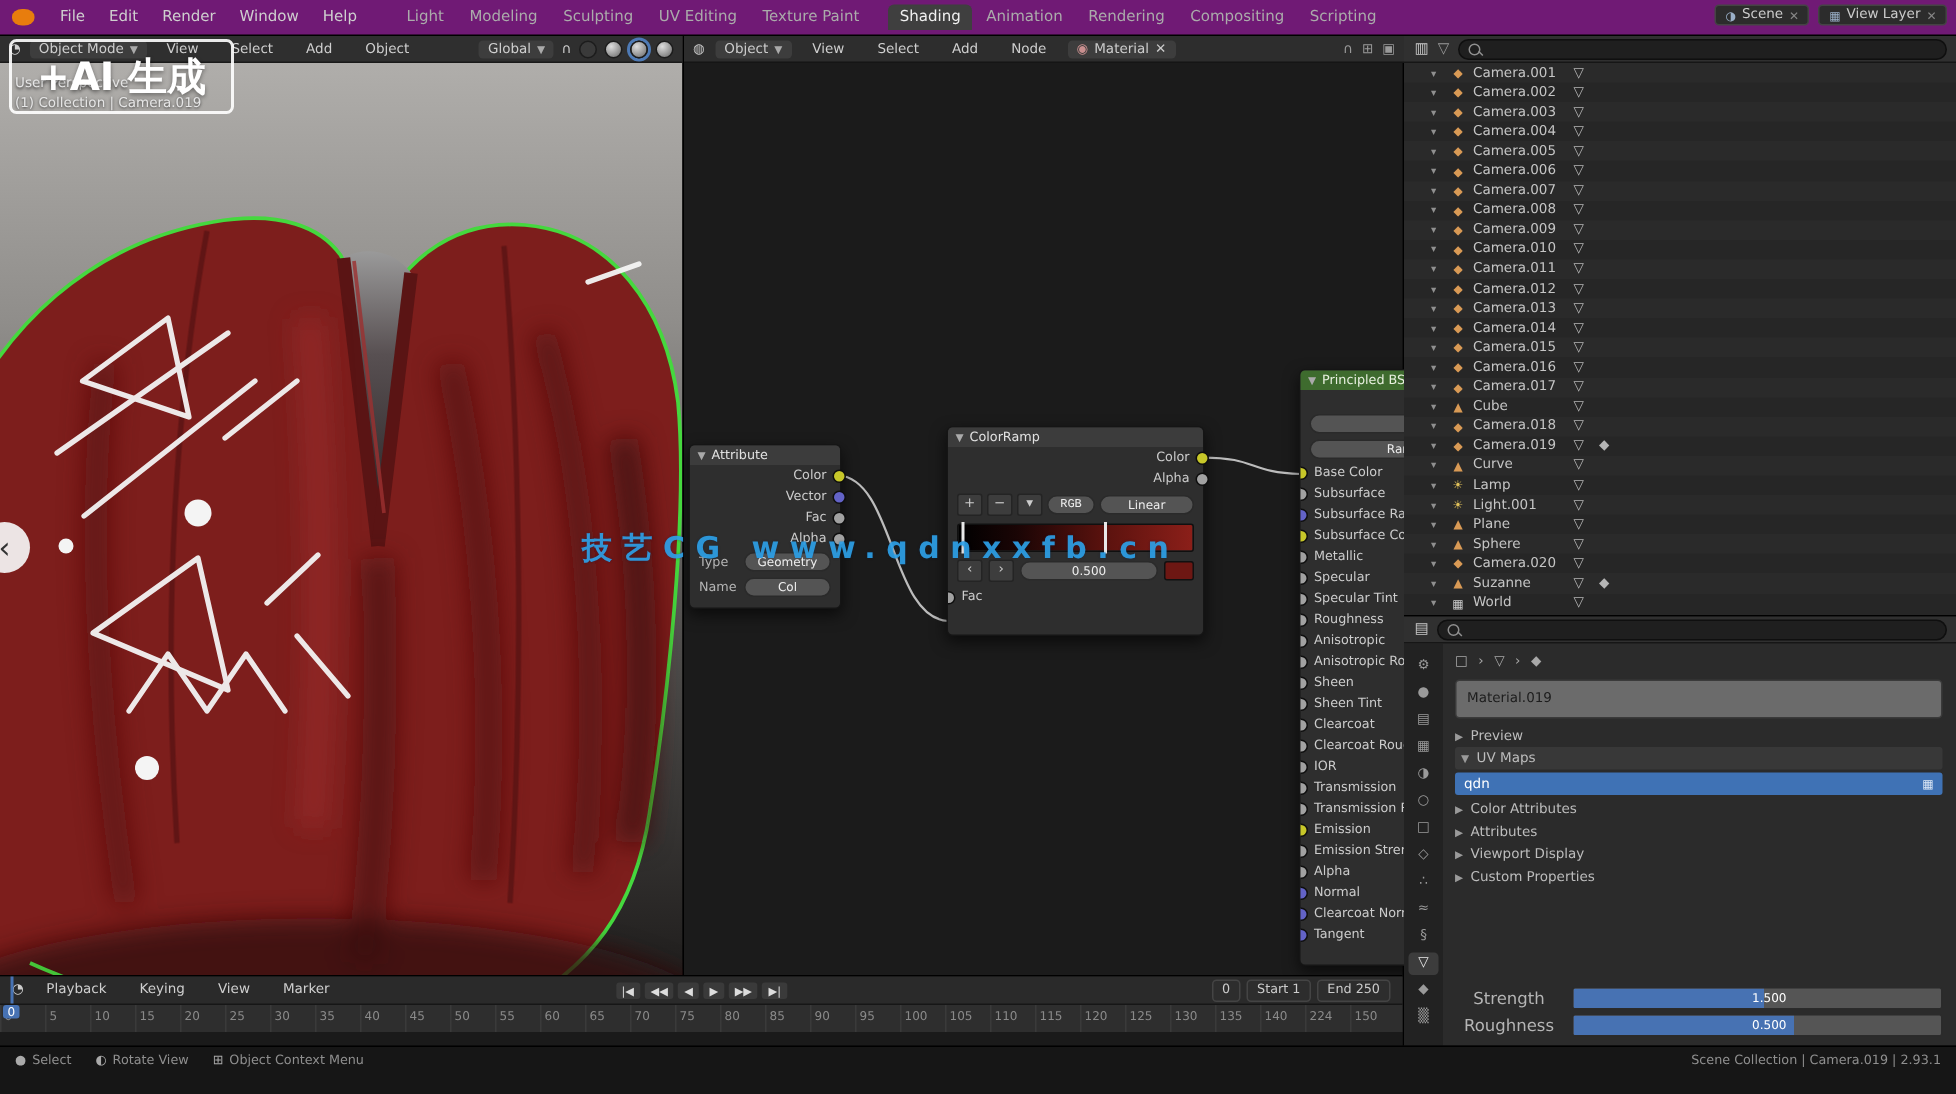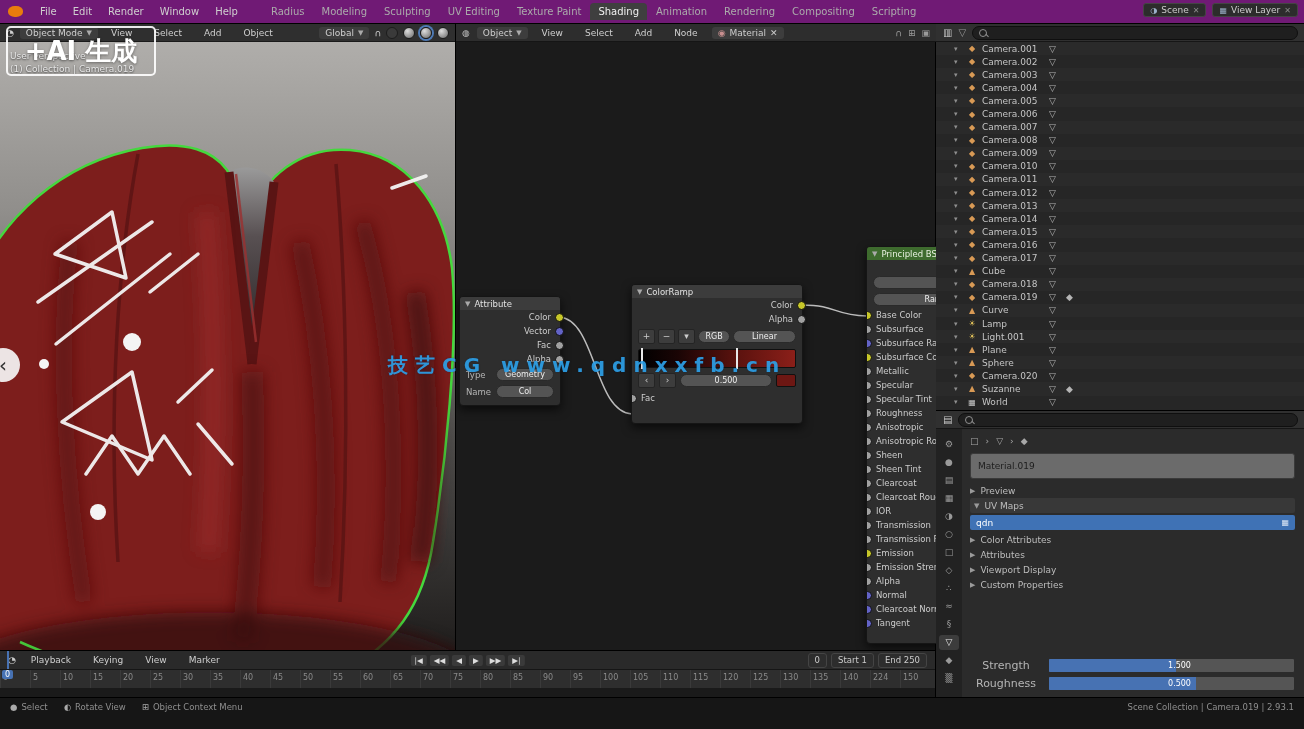--- a/index.html
+++ b/index.html
@@ -6,21 +6,21 @@
   #app{position:relative;width:1304px;height:729px;background:#111;overflow:hidden;
        font-family:"DejaVu Sans","Liberation Sans",sans-serif;color:#c8c8c8;font-size:10px;
        -webkit-font-smoothing:antialiased;}
   
   .topbar{position:absolute;left:0;top:0;width:1304px;height:24px;background:#701a75;border-bottom:1px solid #000;display:flex;align-items:center;gap:4px;padding:0 8px;box-sizing:border-box;}
   .blender-logo{width:15px;height:11px;background:#e87d0d;border-radius:45% 45% 45% 45%;display:inline-block;}
   .menus{display:flex;gap:2px;margin-left:6px;}
   .menu-item{padding:2px 7px;border-radius:3px;color:#cfcfcf;}
   .workspaces{display:flex;gap:1px;margin-left:14px;}
   .ws-tab{padding:3px 8px;border-radius:4px 4px 0 0;color:#ababab;}
-  .ws-tab.active{background:#3f3f3f;color:#f0f0f0;}
+  .ws-tab.active{background:#3f3f3f;color:#f0f0f0;margin-left:10px;}
   .tb-right{position:absolute;right:6px;top:3px;display:flex;gap:6px;}
   .tb-chip{display:flex;align-items:center;gap:4px;background:#2c2c2c;border:1px solid #444;border-radius:3px;padding:1px 6px;font-size:9px;color:#ccc;}
   .tb-chip .mini-ico{color:#9ab0c8;font-size:8px;}
   .tb-chip .x{color:#888;font-size:8px;}
   
   .viewport{position:absolute;left:0;top:24px;width:455px;height:626px;overflow:hidden;
     background:linear-gradient(180deg,#b3b1ae 0%,#908e8b 30%,#504e4c 65%,#201e1d 100%);}
   .vp-header{position:absolute;left:0;top:0;width:100%;height:18px;background:#2f2f2f;border-bottom:1px solid #1a1a1a;display:flex;align-items:center;gap:6px;padding:0 6px;box-sizing:border-box;font-size:9px;color:#cfcfcf;z-index:5;}
   .vp-chip{background:#3d3d3d;border-radius:3px;padding:1px 6px;display:flex;gap:4px;align-items:center;}
   .vp-menus{display:flex;gap:8px;}
@@ -122,21 +122,21 @@
     <div class="menus">
 
     <span class="menu-item">File</span>
         <span class="menu-item">Edit</span>
         <span class="menu-item">Render</span>
         <span class="menu-item">Window</span>
         <span class="menu-item">Help</span>
       </div>
     <div class="workspaces">
 
-    <span class="ws-tab">Radius</span>
+    <span class="ws-tab">Light</span>
         <span class="ws-tab">Modeling</span>
         <span class="ws-tab">Sculpting</span>
         <span class="ws-tab">UV Editing</span>
         <span class="ws-tab">Texture Paint</span>
         <span class="ws-tab active">Shading</span>
         <span class="ws-tab">Animation</span>
         <span class="ws-tab">Rendering</span>
         <span class="ws-tab">Compositing</span>
         <span class="ws-tab">Scripting</span>
       </div>
@@ -315,21 +315,21 @@
 
           <div class="orow">
             <span>Alpha</span>
             <span class="sk right c-gray"></span>
           </div>
         </div>
       <div class="ramp-tools">
         <span class="sqbtn">+</span>
         <span class="sqbtn">−</span>
         <span class="sqbtn">▾</span>
-        <span class="chip-inp" style="flex:0 0 30px;">RGB</span>
+        <span class="chip-inp" style="flex:0 0 30px;font-family:Liberation Mono, monospace;">RGB</span>
         <span class="chip-inp">Linear</span>
       </div>
       <div class="ramp-grad">
         <span class="stopmark" style="left:2px;"></span>
         <span class="stopmark" style="left:62%;"></span>
       </div>
       <div class="posrow">
         <span class="sqbtn">‹</span>
         <span class="sqbtn">›</span>
         <span class="chip-inp">0.500</span>

